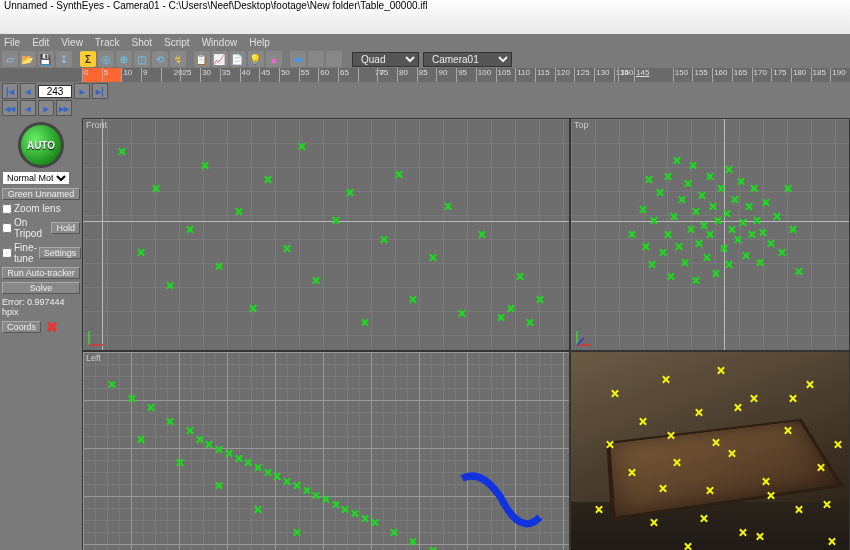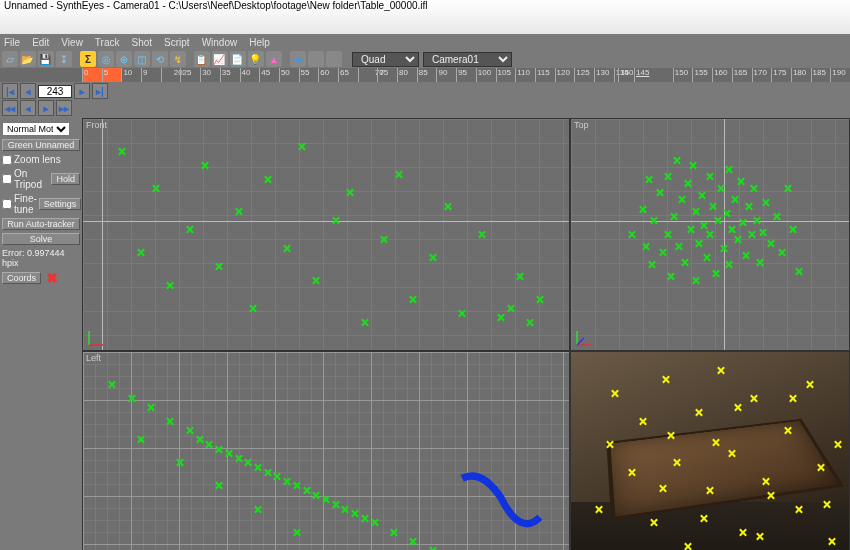--- a/index.html
+++ b/index.html
@@ -147,20 +147,21 @@
 
 <div style="display:flex;height:18px;background:#7a7a7a;padding-left:2px;gap:2px">
   <div class="play-btn">◂◂</div>
   <div class="play-btn">◂</div>
   <div class="play-btn">▸</div>
   <div class="play-btn">▸▸</div>
 </div>
 
 <div class="main">
   <div class="sidebar">
+    <div class="auto-btn">AUTO</div>
     <select><option>Normal Motion</option></select>
     <div class="btn">Green Unnamed</div>
     <label class="chk">
         <input type="checkbox" style="">
         <span>Zoom lens</span>
       </label>
     <div class="row">
       <label class="chk">
           <input type="checkbox" style="">
           <span>On Tripod</span>

